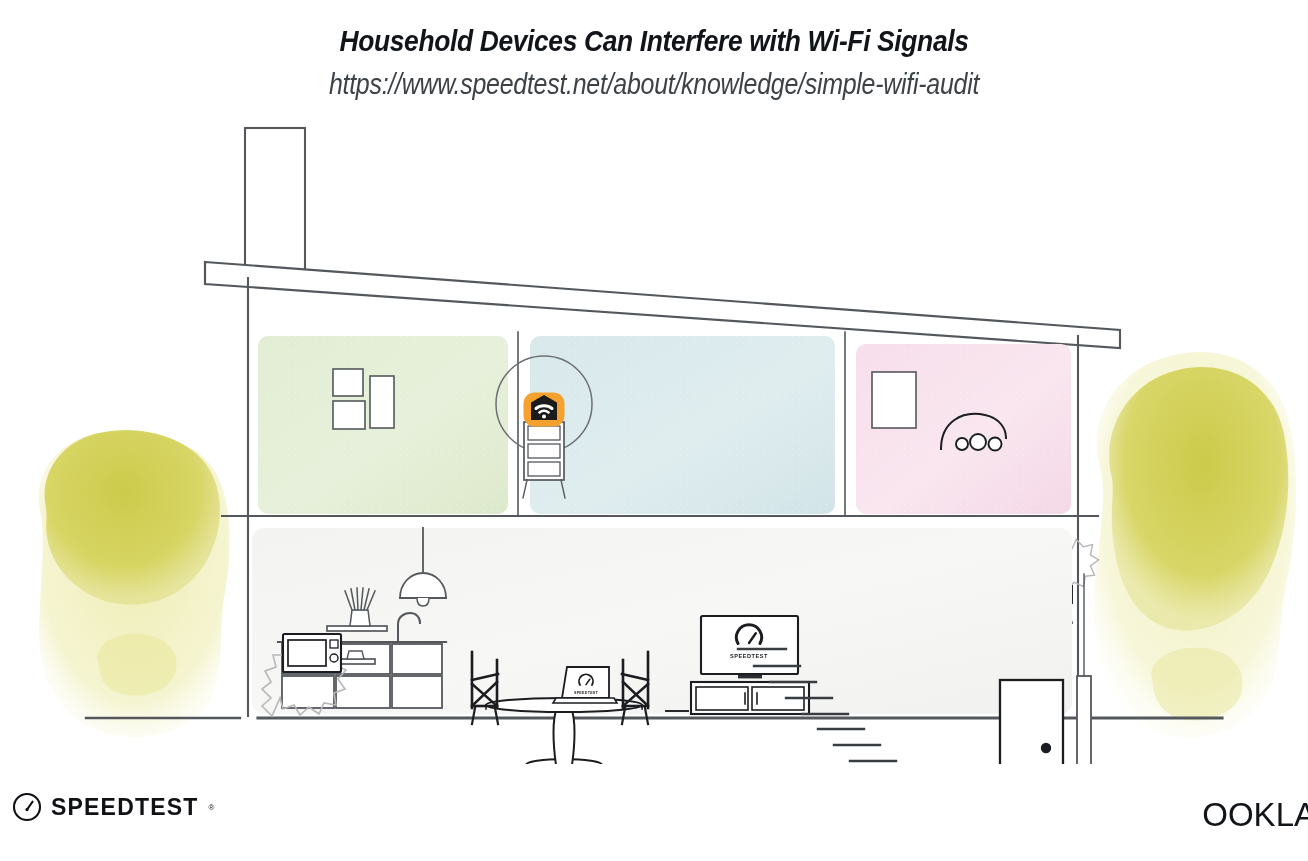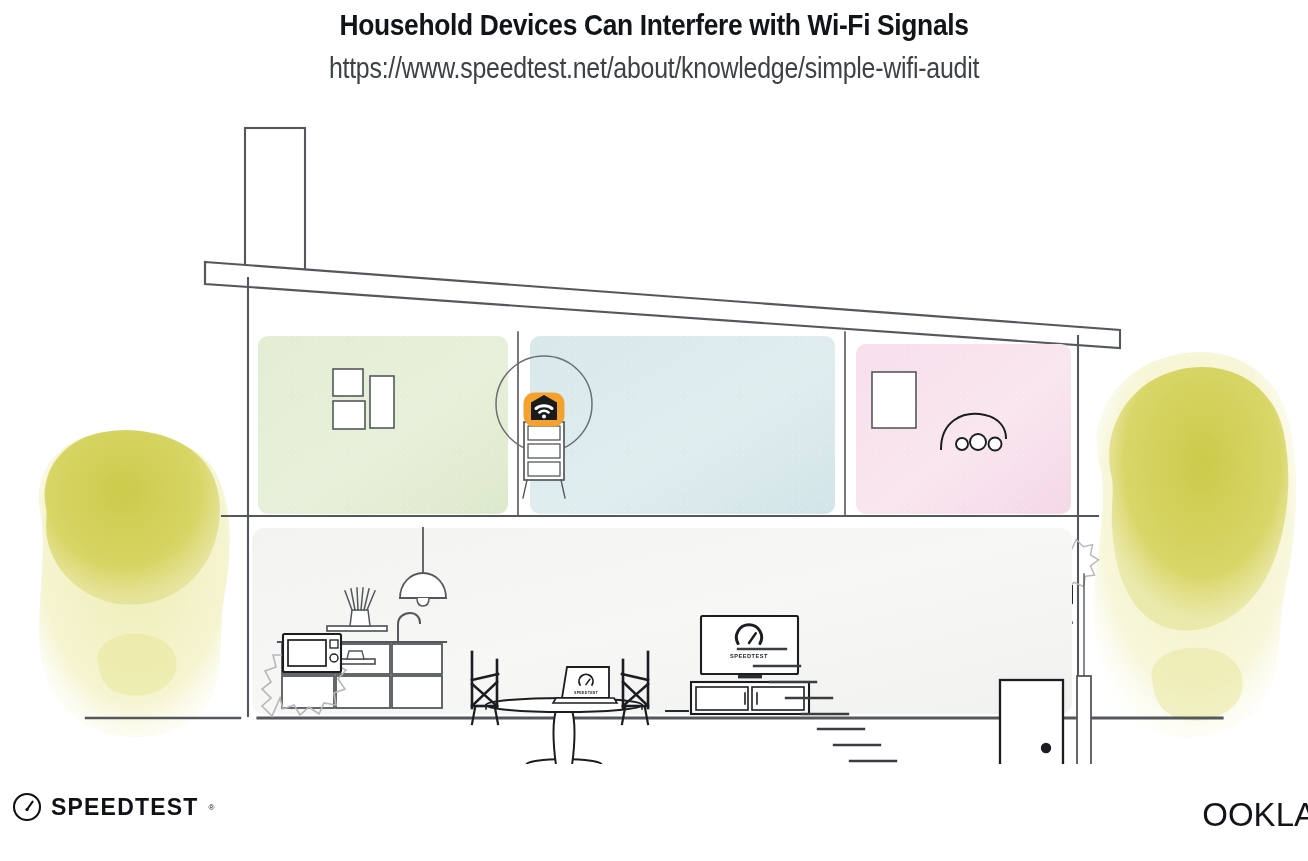--- a/index.html
+++ b/index.html
@@ -15,21 +15,22 @@
     background: #ffffff;
     overflow: hidden;
   }
 
   
   #header {
     position: absolute;
     top: 0; left: 0;
     width: 1308px;
     text-align: center;
-    padding-top: 8px;
+    padding-top: 24px;
+    font-style: italic;
   }
   #title {
     font-family: "Liberation Sans", sans-serif;
     font-weight: 700;
     font-size: 30px;
     letter-spacing: -0.4px;
     color: #111418;
     margin: 0;
     transform: scaleX(0.88);
   }

